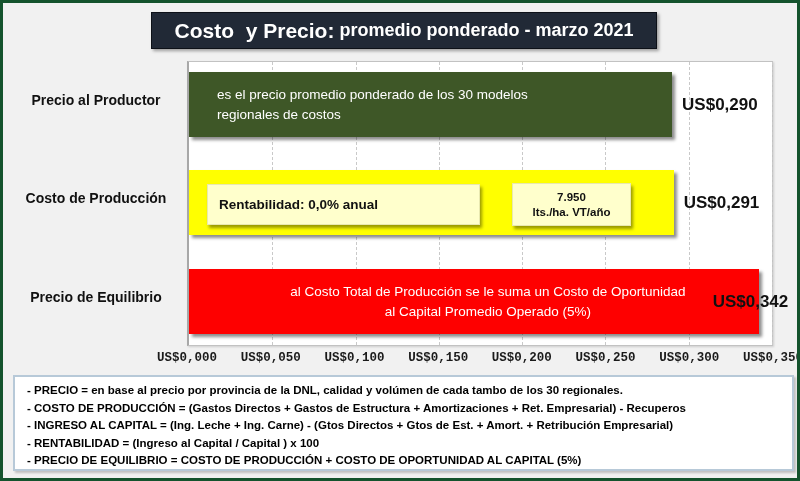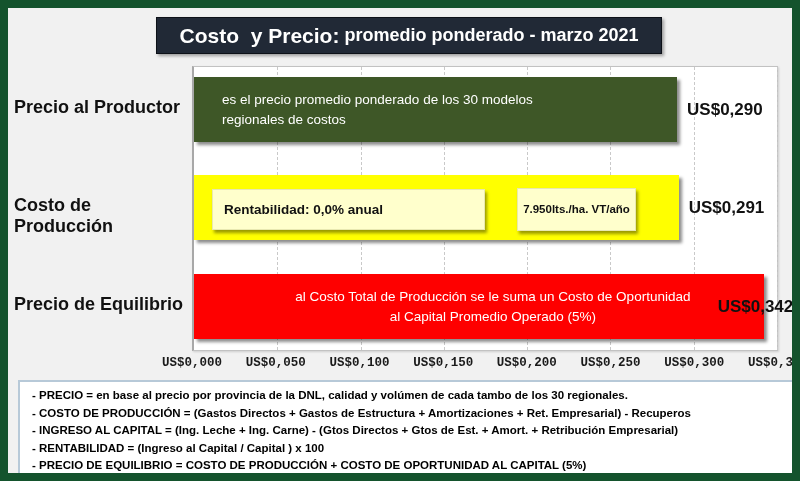--- a/index.html
+++ b/index.html
@@ -2,21 +2,21 @@
 <html><head>
 <meta charset="utf-8">
 <style>
   * { margin:0; padding:0; box-sizing:border-box; }
   html,body { background:#ffffff; }
   body { font-family:"Liberation Sans", sans-serif; }
 
   .slide {
     position:relative; width:800px; height:481px;
     background:#f1f1f1;
-    border:8px solid #14532d;
+    border:3px solid #14532d;
     outline:1px solid #8a8a8a;
     overflow:hidden;
   }
 
   
   .title-box {
     position:absolute; left:148px; top:9px; width:506px; height:37px;
     background:#212936; border:1px solid #0d1118;
     box-shadow:2px 2px 3px rgba(0,0,0,0.35);
     display:flex; align-items:center; justify-content:center;
@@ -65,28 +65,28 @@
     position:absolute; background:#ffffcc; border:1px solid #e8e8b0;
     box-shadow:2px 3px 3px rgba(0,0,0,0.4);
     color:#111111; font-weight:bold;
   }
   .cream-box-1 {
     left:18px; top:14px; width:273px; height:41px;
     display:flex; align-items:center; padding-left:11px; font-size:13.5px;
   }
   .cream-box-2 {
     left:323px; top:13px; width:119px; height:43px;
-    display:flex; flex-direction:row; align-items:center; justify-content:center;
+    display:flex; flex-direction:column; align-items:center; justify-content:center;
     font-size:11.5px; line-height:15px; text-align:center;
   }
 
   
   .cat-label {
     position:absolute; left:6px; width:174px;
-    font-size:18px; font-weight:bold; color:#111111;
+    text-align:center; font-size:14px; font-weight:bold; color:#111111;
   }
   .cat-label-0 { top:89px; }
   .cat-label-1 { top:187px; }
   .cat-label-2 { top:286px; }
 
   
   .x-axis { position:absolute; left:184px; top:348px; width:586px; height:16px; }
   .x-tick {
     position:absolute; transform:translateX(-50%);
     font-size:12.5px; font-weight:600; color:#1a1a1a; white-space:nowrap;font-family:Liberation Mono, monospace;

